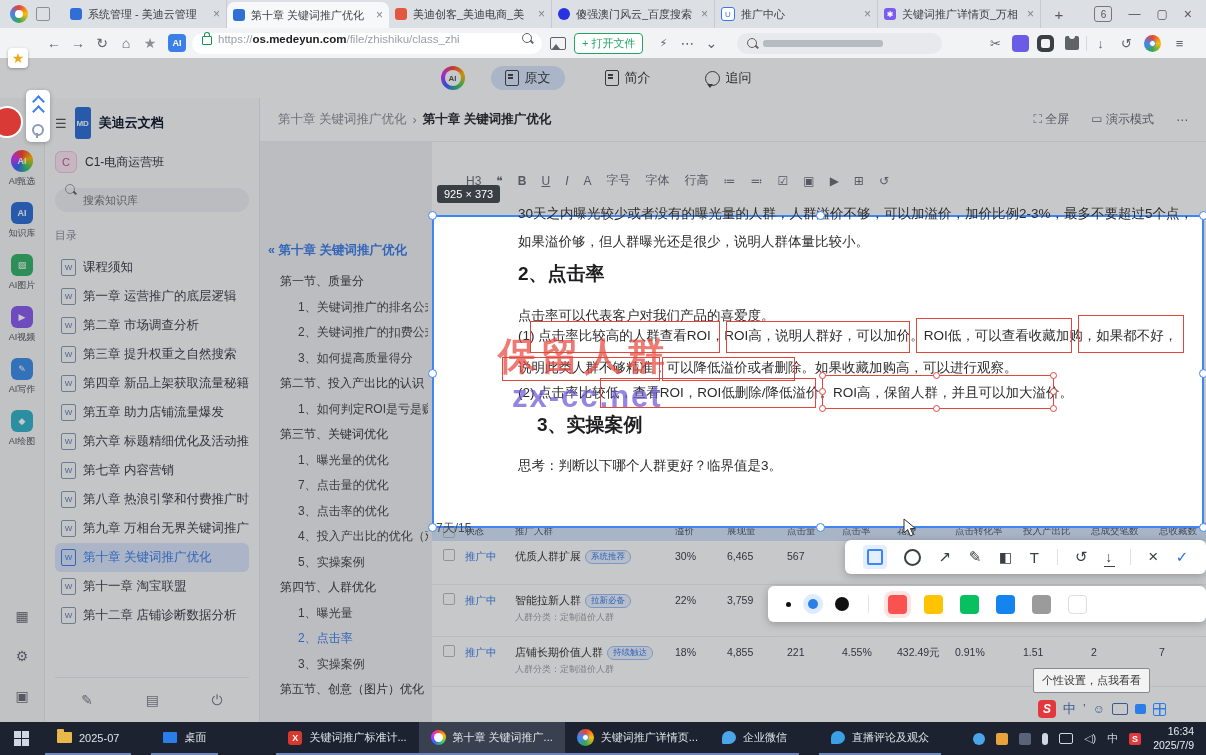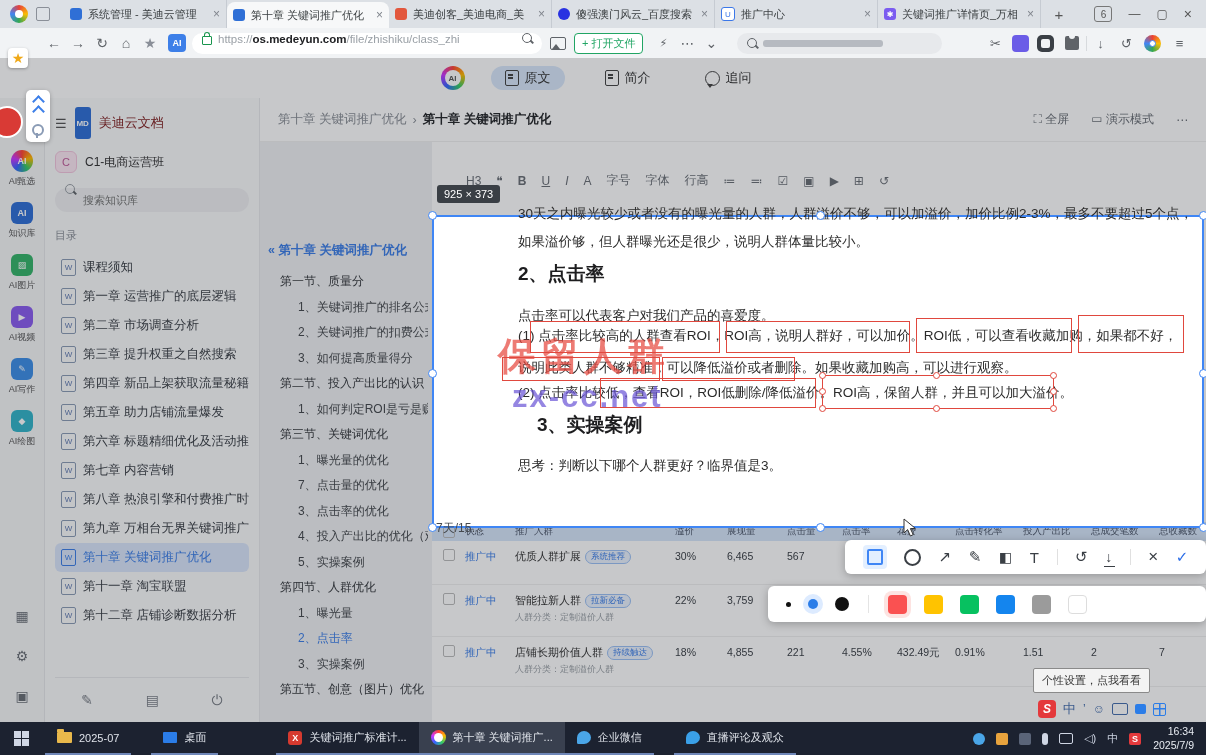--- a/index.html
+++ b/index.html
@@ -65,21 +65,21 @@
   .railbtm{margin-top:auto;display:flex;flex-direction:column;gap:24px;padding-bottom:18px;color:#6a6f76;font-size:14px;text-align:center}
   .redbadge{position:absolute;left:-9px;top:48px;width:28px;height:28px;border-radius:50%;background:#d93a35;border:2px solid #fff;z-index:6}
   #collapsew{position:absolute;left:26px;top:32px;width:24px;height:52px;background:#fff;border-radius:5px;box-shadow:0 1px 4px rgba(0,0,0,.25);z-index:6;display:flex;flex-direction:column;align-items:center;justify-content:center;gap:8px}
   .chev{width:7px;height:7px;border-left:2px solid #3d7fe8;border-top:2px solid #3d7fe8;transform:rotate(45deg)}
   .pin{width:8px;height:8px;border-radius:50%;border:2px solid #8a9bb5;position:relative}
   .pin::after{content:"";position:absolute;left:2px;top:7px;width:2px;height:5px;background:#8a9bb5}
   
   #docsidebar{position:absolute;left:45px;top:40px;width:215px;height:624px;background:#fafbfc;border-right:1px solid #e8e9eb;box-sizing:border-box;padding:12px 10px 0 10px;display:flex;flex-direction:column}
   .sbheader{display:flex;align-items:center;gap:8px;height:26px}
   .mdlogo{width:16px;height:32px;border-radius:3px;background:#2f6fd6;color:#fff;font-size:8px;font-weight:bold;display:flex;align-items:center;justify-content:center}
-  .sbtitle{font-weight:normal;font-size:13px;color:#7f1d1d}
+  .sbtitle{font-weight:bold;font-size:13px;color:#0f172a}
   .wsrow{display:flex;align-items:center;gap:8px;height:28px;margin-top:12px}
   .wsavatar{width:20px;height:20px;border-radius:6px;background:#fde8f3;color:#c05a9a;border:1px solid #f3c6de;font-size:11px;display:flex;align-items:center;justify-content:center}
   .ssearch{margin-top:12px;height:24px;border:none;border-radius:12px;background:#eff0f2;padding:0 12px 0 28px;font-size:11px;color:#333;outline:none;width:100%;box-sizing:border-box;font-family:inherit}
   .searchwrap{position:relative}
   .searchwrap .mag{position:absolute;left:10px;top:8px}
   .secl{margin-top:16px;font-size:11px;color:#8a8f96}
   .sbitems{margin-top:10px}
   .sbitem{display:flex;align-items:center;gap:7px;height:29px;padding:0 6px;border-radius:6px;color:#3a3f45;font-size:12.5px;white-space:nowrap;overflow:hidden}
   .sbitem.on{background:#dbe7fb;color:#3d7fe8}
   .wico{width:13px;height:15px;border:1.2px solid #8a9bb5;border-radius:2px;color:#5f7ab0;font-size:8px;display:flex;align-items:center;justify-content:center;flex:none}
@@ -626,20 +626,24 @@
     </div>
     <div class="tbbtn" style="margin-left:58px">
       <div class="tbexcel">X</div>
       <span>关键词推广标准计...</span>
     </div>
     <div class="tbbtn on">
       <div class="tbai"></div>
       <span>第十章 关键词推广...</span>
     </div>
     <div class="tbbtn">
+      <div class="chromec" style="margin:0"></div>
+      <span>关键词推广详情页...</span>
+    </div>
+    <div class="tbbtn">
       <div class="tbbub"></div>
       <span>企业微信</span>
     </div>
     <div class="tbbtn" style="margin-left:20px">
       <div class="tbbub g"></div>
       <span>直播评论及观众</span>
     </div>
     <div class="tray">
       <div class="tico sq" style="background:#4aa6e8;border-radius:50%"></div>
       <div class="tico sq" style="background:#e8a33d"></div>

